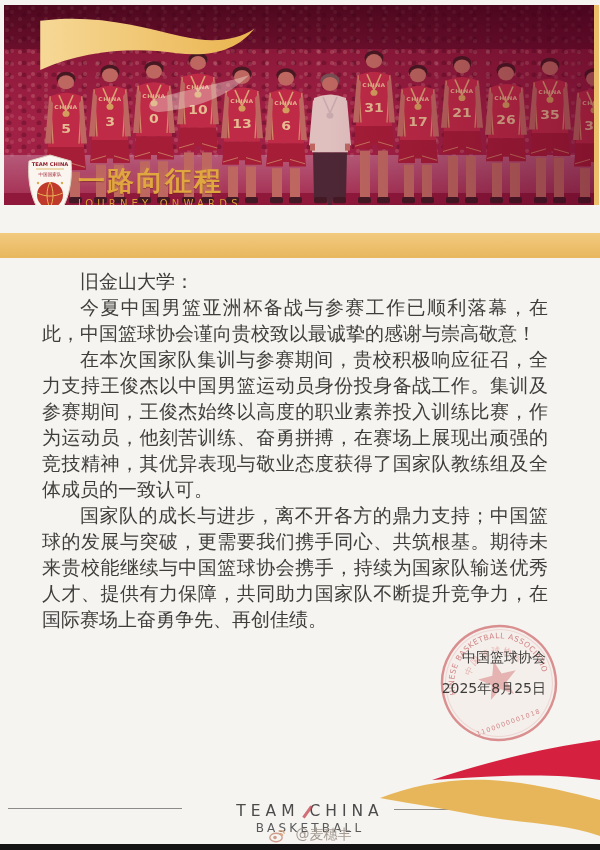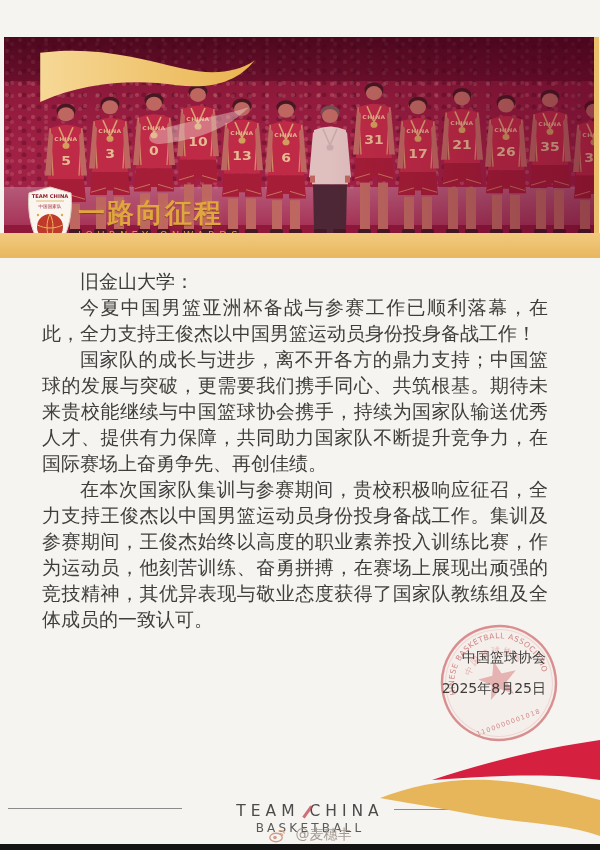--- a/index.html
+++ b/index.html
@@ -2,21 +2,21 @@
 <html><head>
 <meta charset="utf-8">
 <style>
   html,body{margin:0;padding:0;width:600px;height:850px;background:#f6f4f0;overflow:hidden;
     font-family:"DejaVu Sans",sans-serif;}
   .page{position:relative;width:600px;height:850px;background:#f6f4f0;}
 
   
   .photo{position:absolute;left:4px;top:5px;width:590px;height:200px;overflow:hidden;
     border-right:5px solid #ecbf6c;
-    background:linear-gradient(180deg,#5f1026 0%,#7c1634 12%,#8e1c3e 32%,#a02347 58%,#a32148 100%);margin-top:32px;}
+    background:linear-gradient(180deg,#5f1026 0%,#7c1634 12%,#8e1c3e 32%,#a02347 58%,#a32148 100%);}
   .crowd{position:absolute;left:0;top:0;right:0;height:152px;
     background-image:
       radial-gradient(circle at 3px 3px, rgba(255,210,190,.22) 1.5px, transparent 2.5px),
       radial-gradient(circle at 8px 7px, rgba(255,240,220,.13) 1.5px, transparent 2.5px),
       radial-gradient(circle at 5px 10px, rgba(60,5,25,.38) 2px, transparent 3px);
     background-size:13px 11px,17px 13px,15px 12px;}
   .stands-top{position:absolute;left:0;top:0;right:0;height:44px;background:rgba(40,0,18,.42);}
   .adboard{position:absolute;left:0;top:150px;right:0;height:38px;
     background:linear-gradient(180deg,rgba(225,215,235,.38),rgba(185,150,175,.22));}
   .floorband{position:absolute;left:0;top:188px;right:0;bottom:0;background:rgba(90,10,35,.32);}
@@ -319,23 +319,23 @@
     <div class="slogan-wrap">
       <div class="slogan">一路向征程</div>
       <div class="slogan-sub">JOURNEY ONWARDS</div>
     </div>
   </div>
 
   <div class="gold-band"></div>
 
   <div class="letter">
     <p class="salutation">旧金山大学：</p>
-    <p>今夏中国男篮亚洲杯备战与参赛工作已顺利落幕，在此，全力支持王俊杰以中国男篮运动员身份投身备战工作！</p>
+    <p>今夏中国男篮亚洲杯备战与参赛工作已顺利落幕，在此，中国篮球协会谨向贵校致以最诚挚的感谢与崇高敬意！</p>
+    <p>在本次国家队集训与参赛期间，贵校积极响应征召，全力支持王俊杰以中国男篮运动员身份投身备战工作。集训及参赛期间，王俊杰始终以高度的职业素养投入训练比赛，作为运动员，他刻苦训练、奋勇拼搏，在赛场上展现出顽强的竞技精神，其优异表现与敬业态度获得了国家队教练组及全体成员的一致认可。</p>
     <p>国家队的成长与进步，离不开各方的鼎力支持；中国篮球的发展与突破，更需要我们携手同心、共筑根基。期待未来贵校能继续与中国篮球协会携手，持续为国家队输送优秀人才、提供有力保障，共同助力国家队不断提升竞争力，在国际赛场上奋勇争先、再创佳绩。</p>
-    <p>在本次国家队集训与参赛期间，贵校积极响应征召，全力支持王俊杰以中国男篮运动员身份投身备战工作。集训及参赛期间，王俊杰始终以高度的职业素养投入训练比赛，作为运动员，他刻苦训练、奋勇拼搏，在赛场上展现出顽强的竞技精神，其优异表现与敬业态度获得了国家队教练组及全体成员的一致认可。</p>
   </div>
 
   <svg class="seal" viewBox="0 0 124 124">
     <defs>
       <path id="sealTopArc" d="M18,62 A44,44 0 1 1 106,62" fill="none"></path>
       <path id="sealOrgArc" d="M33,62 A29,29 0 1 1 91,62" fill="none"></path>
     </defs>
     <g transform="rotate(-14 62 62)">
       <circle cx="62" cy="62" r="56" fill="rgba(230,150,150,0.05)" stroke="#d98f8f" stroke-width="2.4"></circle>
       <circle cx="62" cy="62" r="52.5" fill="none" stroke="rgba(217,143,143,0.25)" stroke-width="1"></circle>

